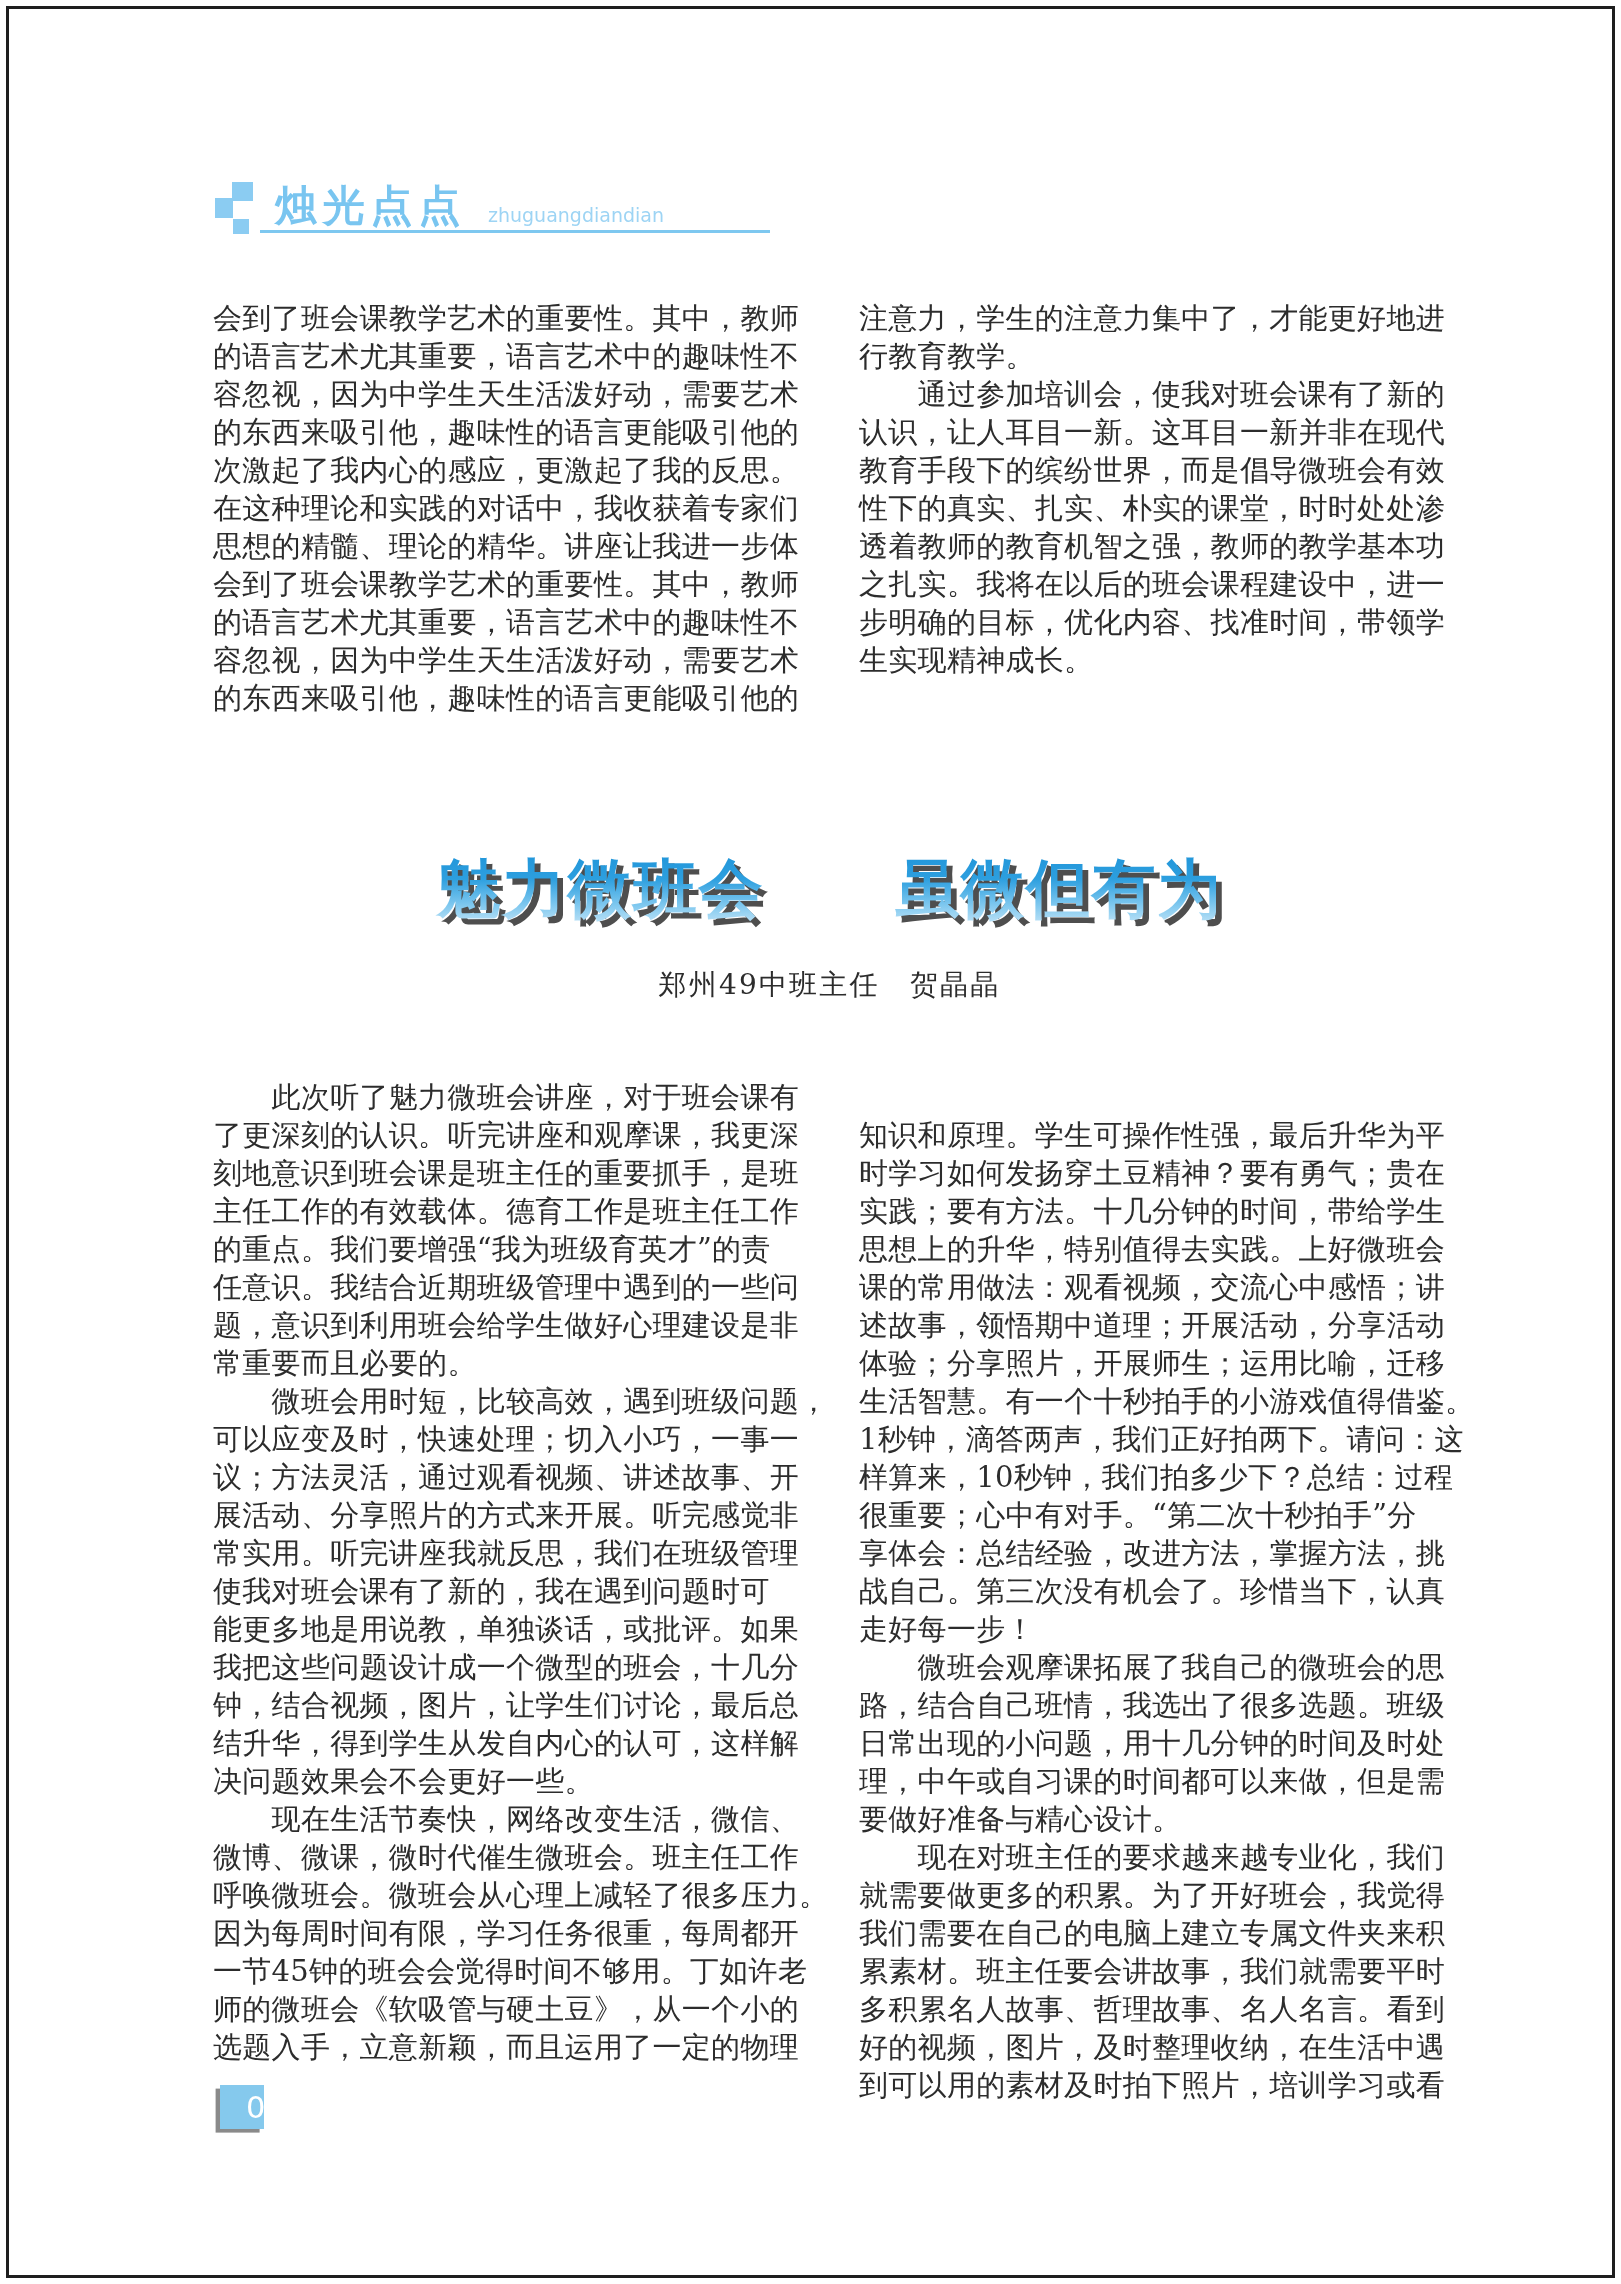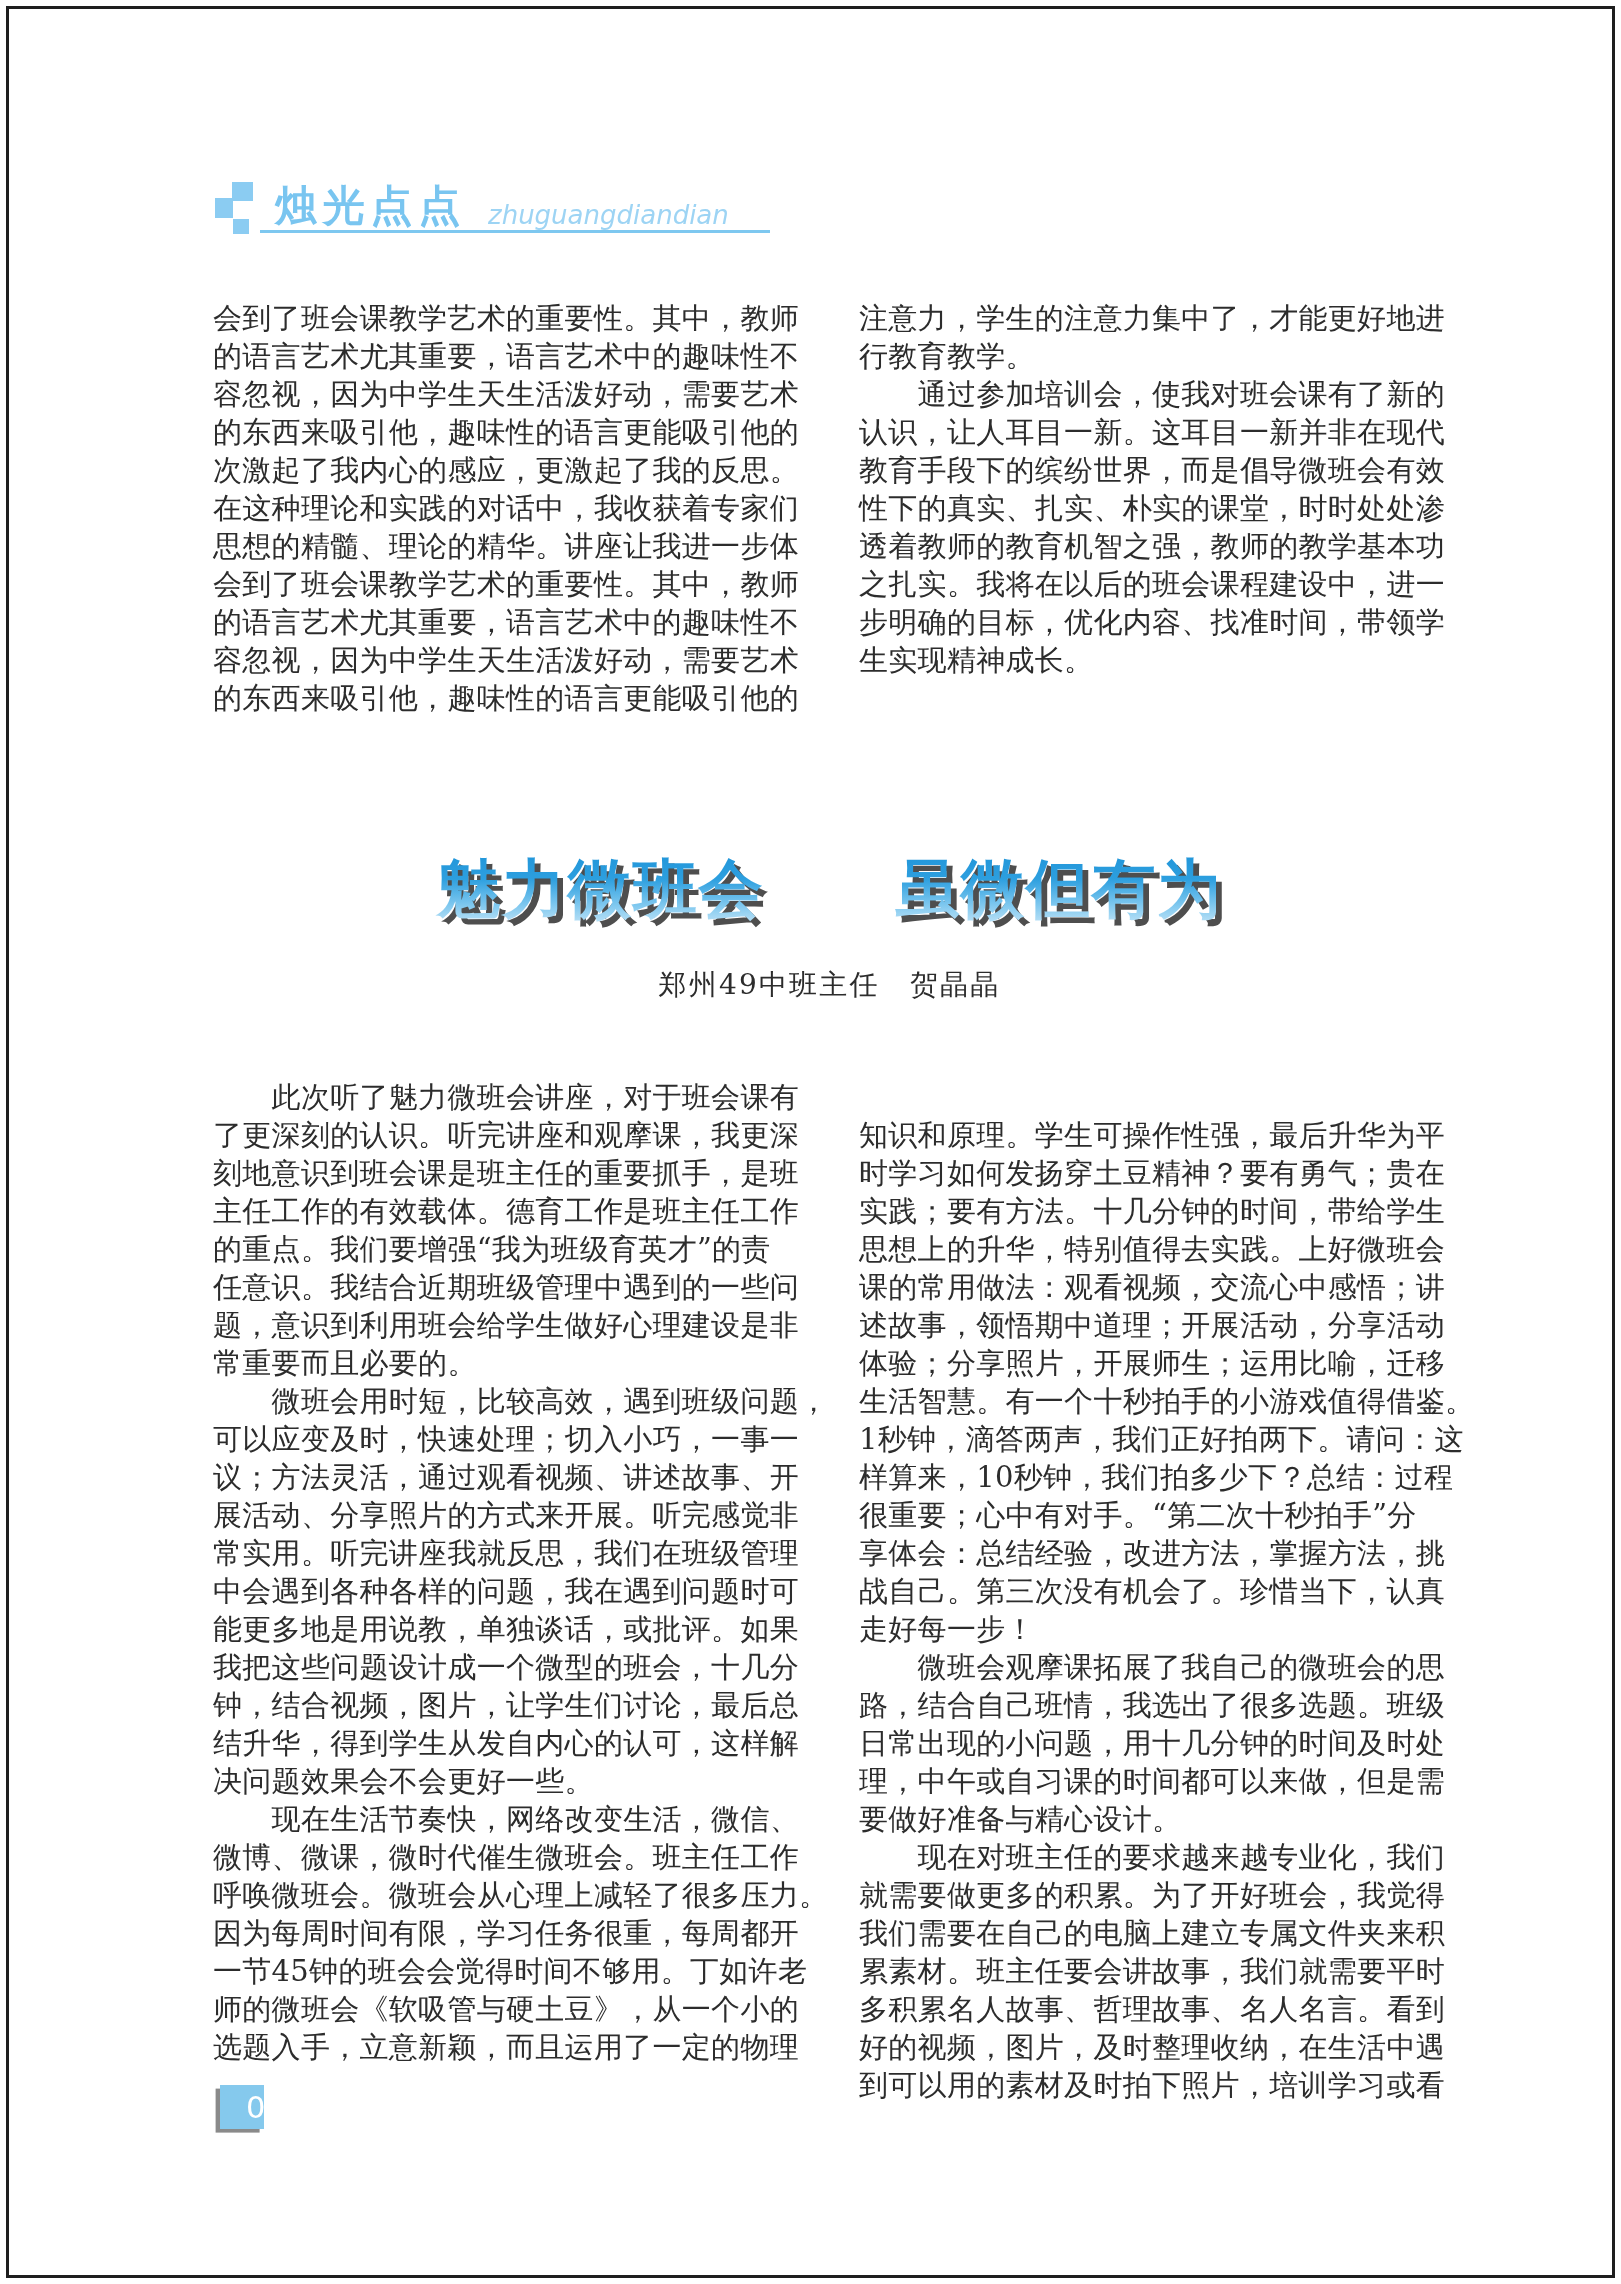--- a/index.html
+++ b/index.html
@@ -21,21 +21,21 @@
   .sq3 { left:18px; top:39px; width:16px; height:14.5px; }
   .h-title {
     position:absolute; left:60px; top:-1.5px;
     font-family:"DejaVu Sans","Liberation Sans",sans-serif;
     font-weight:bold; font-size:42px; line-height:54px;
     letter-spacing:5.8px; color:#79C5F0; white-space:nowrap;
   }
   .h-roman {
     position:absolute; left:273px; top:19px;
     font-family:"DejaVu Sans","Liberation Sans",sans-serif;
-    font-size:26px; line-height:32px; color:#9DD4F4; white-space:nowrap;font-style:italic;
+    font-size:19px; line-height:32px; color:#9DD4F4; white-space:nowrap;
   }
   .h-underline { position:absolute; left:45px; top:50px; width:510px; height:2.9px; background:#7EC8F0; }
 
   
   .col { position:absolute; width:603px; color:#2c2c2c; font-size:29px; letter-spacing:0.3px; }
   .col .text-line { height:38px; line-height:38px; white-space:nowrap; }
   .top-left  { left:213px;  top:299px; }
   .top-right { left:859px; top:299px; }
   .main-left  { left:213px;  top:1078px; }
   .main-right { left:859px; top:1078px;margin-top:38px; }
@@ -129,21 +129,21 @@
       <div class="text-line">主任工作的有效载体。德育工作是班主任工作</div>
       <div class="text-line">的重点。我们要增强“我为班级育英才”的责</div>
       <div class="text-line">任意识。我结合近期班级管理中遇到的一些问</div>
       <div class="text-line">题，意识到利用班会给学生做好心理建设是非</div>
       <div class="text-line">常重要而且必要的。</div>
       <div class="text-line">　　微班会用时短，比较高效，遇到班级问题，</div>
       <div class="text-line">可以应变及时，快速处理；切入小巧，一事一</div>
       <div class="text-line">议；方法灵活，通过观看视频、讲述故事、开</div>
       <div class="text-line">展活动、分享照片的方式来开展。听完感觉非</div>
       <div class="text-line">常实用。听完讲座我就反思，我们在班级管理</div>
-      <div class="text-line">中会遇到各种各样的问题，我在遇到问题时可</div>
+      <div class="text-line">使我对班会课有了新的，我在遇到问题时可</div>
       <div class="text-line">能更多地是用说教，单独谈话，或批评。如果</div>
       <div class="text-line">我把这些问题设计成一个微型的班会，十几分</div>
       <div class="text-line">钟，结合视频，图片，让学生们讨论，最后总</div>
       <div class="text-line">结升华，得到学生从发自内心的认可，这样解</div>
       <div class="text-line">决问题效果会不会更好一些。</div>
       <div class="text-line">　　现在生活节奏快，网络改变生活，微信、</div>
       <div class="text-line">微博、微课，微时代催生微班会。班主任工作</div>
       <div class="text-line">呼唤微班会。微班会从心理上减轻了很多压力。</div>
       <div class="text-line">因为每周时间有限，学习任务很重，每周都开</div>
       <div class="text-line">一节45钟的班会会觉得时间不够用。丁如许老</div>

